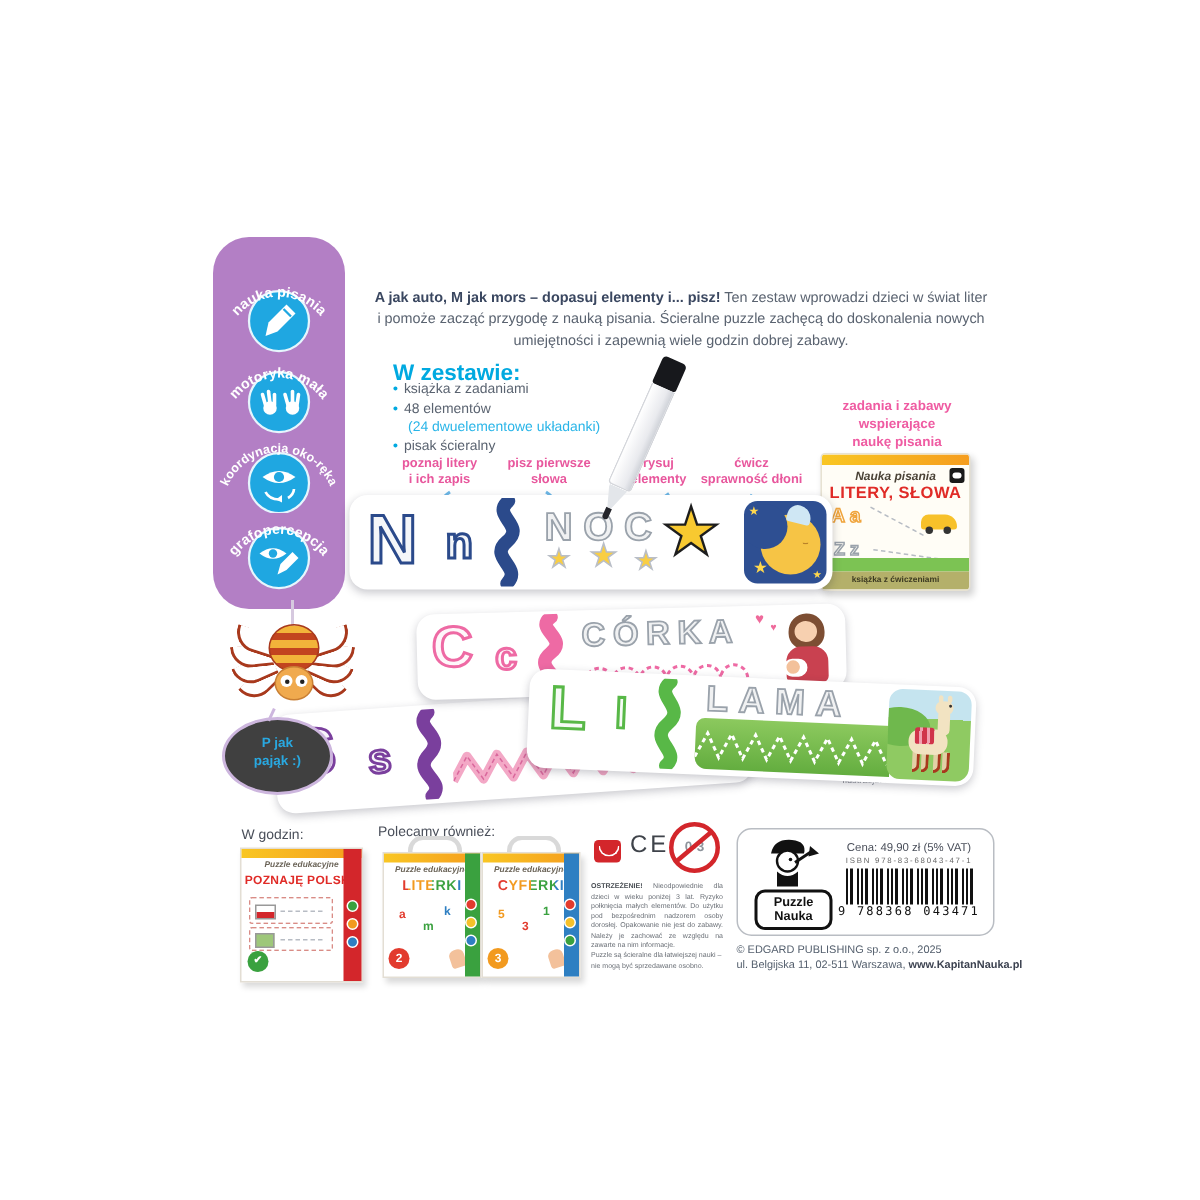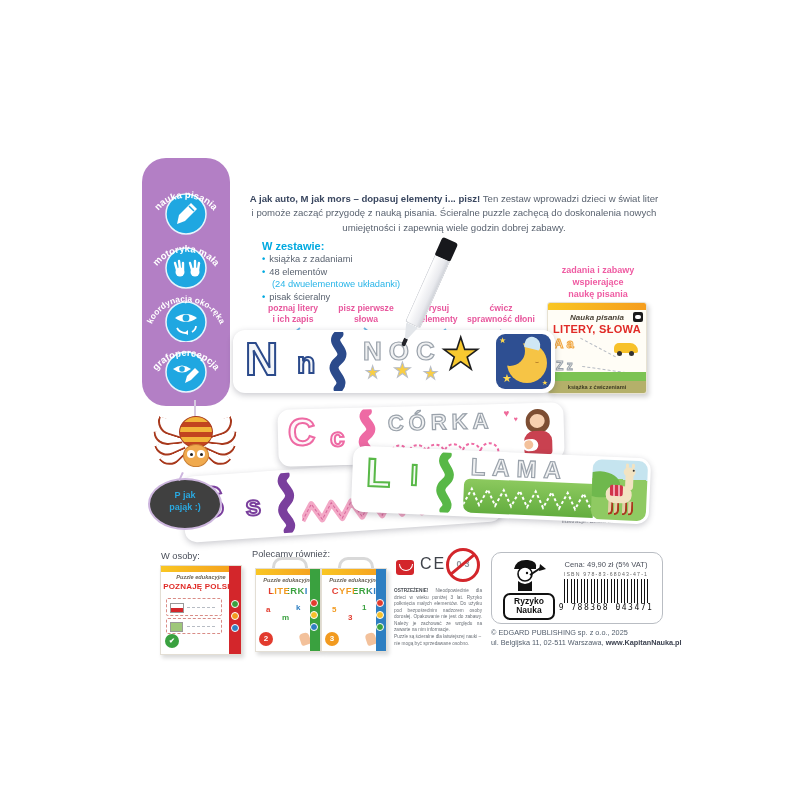--- a/index.html
+++ b/index.html
@@ -6,21 +6,21 @@
   #page{position:relative;width:800px;height:800px;background:#fff;overflow:hidden;
         font-family:"Liberation Sans",sans-serif;}
   .abs{position:absolute;}
   
   #sidebar{left:142px;top:158px;width:88px;height:248px;background:#b37fc5;border-radius:24px;}
   .badge{position:absolute;left:2px;width:84px;height:64px;}
   
   #title{left:230px;top:162px;width:440px;text-align:center;font-size:21px;font-weight:bold;color:#00a9e0;letter-spacing:.2px;}
   #intro{left:248px;top:192px;width:412px;text-align:center;font-size:9.6px;line-height:1.5;color:#5a6370;}
   #intro .lead{font-weight:bold;color:#3a4760;}
-  #set-head{left:262px;top:240px;font-size:11px;font-weight:bold;color:#00a9e0;}
+  #set-head{left:262px;top:240px;font-size:15px;font-weight:bold;color:#00a9e0;}
   .set-item{left:262px;font-size:9.3px;color:#5a6370;}
   .set-item .dot{color:#00a9e0;font-weight:bold;margin-right:4px;}
   #set-note{left:272px;top:279px;font-size:9.3px;color:#29b5e8;}
   
   .callout{font-size:8.6px;font-weight:bold;color:#e8579d;text-align:center;line-height:1.3;}
   .arrow-svg{position:absolute;width:16px;height:18px;}
   
   #promo-caption{left:546px;top:264px;width:104px;text-align:center;font-size:9px;font-weight:bold;color:#ef5ba2;line-height:1.35;}
   #cover{left:547px;top:302px;width:98px;height:90px;background:#fffdf6;border:1px solid #e7e2d2;border-radius:3px;box-shadow:2px 3px 5px rgba(0,0,0,.18);overflow:hidden;}
   #cover .band{position:absolute;left:0;top:0;width:100%;height:7px;background:linear-gradient(90deg,#f9c623,#f59d1e);}
@@ -359,21 +359,21 @@
     <div class="eye" style="left:39px"></div>
   </div>
   <div id="bubble" class="abs">
     <div class="btext">
       <span>P jak</span><br><span>pająk :)</span>
     </div>
   </div>
 
   <div id="credit" class="abs">Ilustracje: Beata Żurawska</div>
 
-  <div class="abs sec-label" style="left:161px;top:551px">W osoby:</div>
+  <div class="abs sec-label" style="left:161px;top:551px">W godzin:</div>
   <div class="abs sec-label" style="left:252px;top:549px">Polecamy również:</div>
 
   <div class="pbox" style="left:160px;top:565px;width:80px;height:88px">
     <div class="topband"></div>
     <div class="blogo"></div>
     <div class="script" style="top:8px">Puzzle edukacyjne</div>
     <div class="abs" style="left:0;top:16px;width:100%;text-align:center;font-size:8px;font-weight:bold;color:#e02b27;letter-spacing:.2px">POZNAJĘ POLSKĘ</div>
     <div class="prow" style="top:32px;height:16px">
       <div class="abs" style="left:3px;top:4px;width:12px;height:8px;background:linear-gradient(#fff 0 50%,#d3262b 50%);border:.5px solid #999"></div>
       <div class="abs" style="left:20px;top:8px;width:28px;border-top:1px dashed #b7bcc4"></div>
@@ -437,21 +437,21 @@
   <div id="buybox" class="abs">
     <svg style="position:absolute;left:14px;top:4px" width="42" height="36" viewBox="0 0 42 36">
       <path d="M8,12 Q10,2 22,3 Q32,4 30,12 Z" fill="#111"></path>
       <circle cx="19" cy="17" r="7" fill="#fff" stroke="#111" stroke-width="1.6"></circle>
       <circle cx="21" cy="16" r="1.2" fill="#111"></circle>
       <path d="M24,18 L36,10" stroke="#111" stroke-width="2"></path>
       <path d="M34,7 L40,12 L33,14 Z" fill="#111"></path>
       <path d="M12,24 Q19,30 26,24 L26,34 L12,34 Z" fill="#111"></path>
     </svg>
     <div id="brand-label">
-      <span>Ryzyko</span><br><span>Nauka</span>
+      <span>Puzzle</span><br><span>Nauka</span>
     </div>
     <div id="price">Cena: 49,90 zł (5% VAT)</div>
     <div id="isbn">ISBN 978-83-68043-47-1</div>
     <div id="bars"></div>
     <div id="bdigits">9 788368 043471</div>
   </div>
 
   <div id="pub1" class="abs">© EDGARD PUBLISHING sp. z o.o., 2025</div>
   <div id="pub2" class="abs"><span>ul. Belgijska 11, 02-511 Warszawa, </span><b>www.KapitanNauka.pl</b></div>
 

